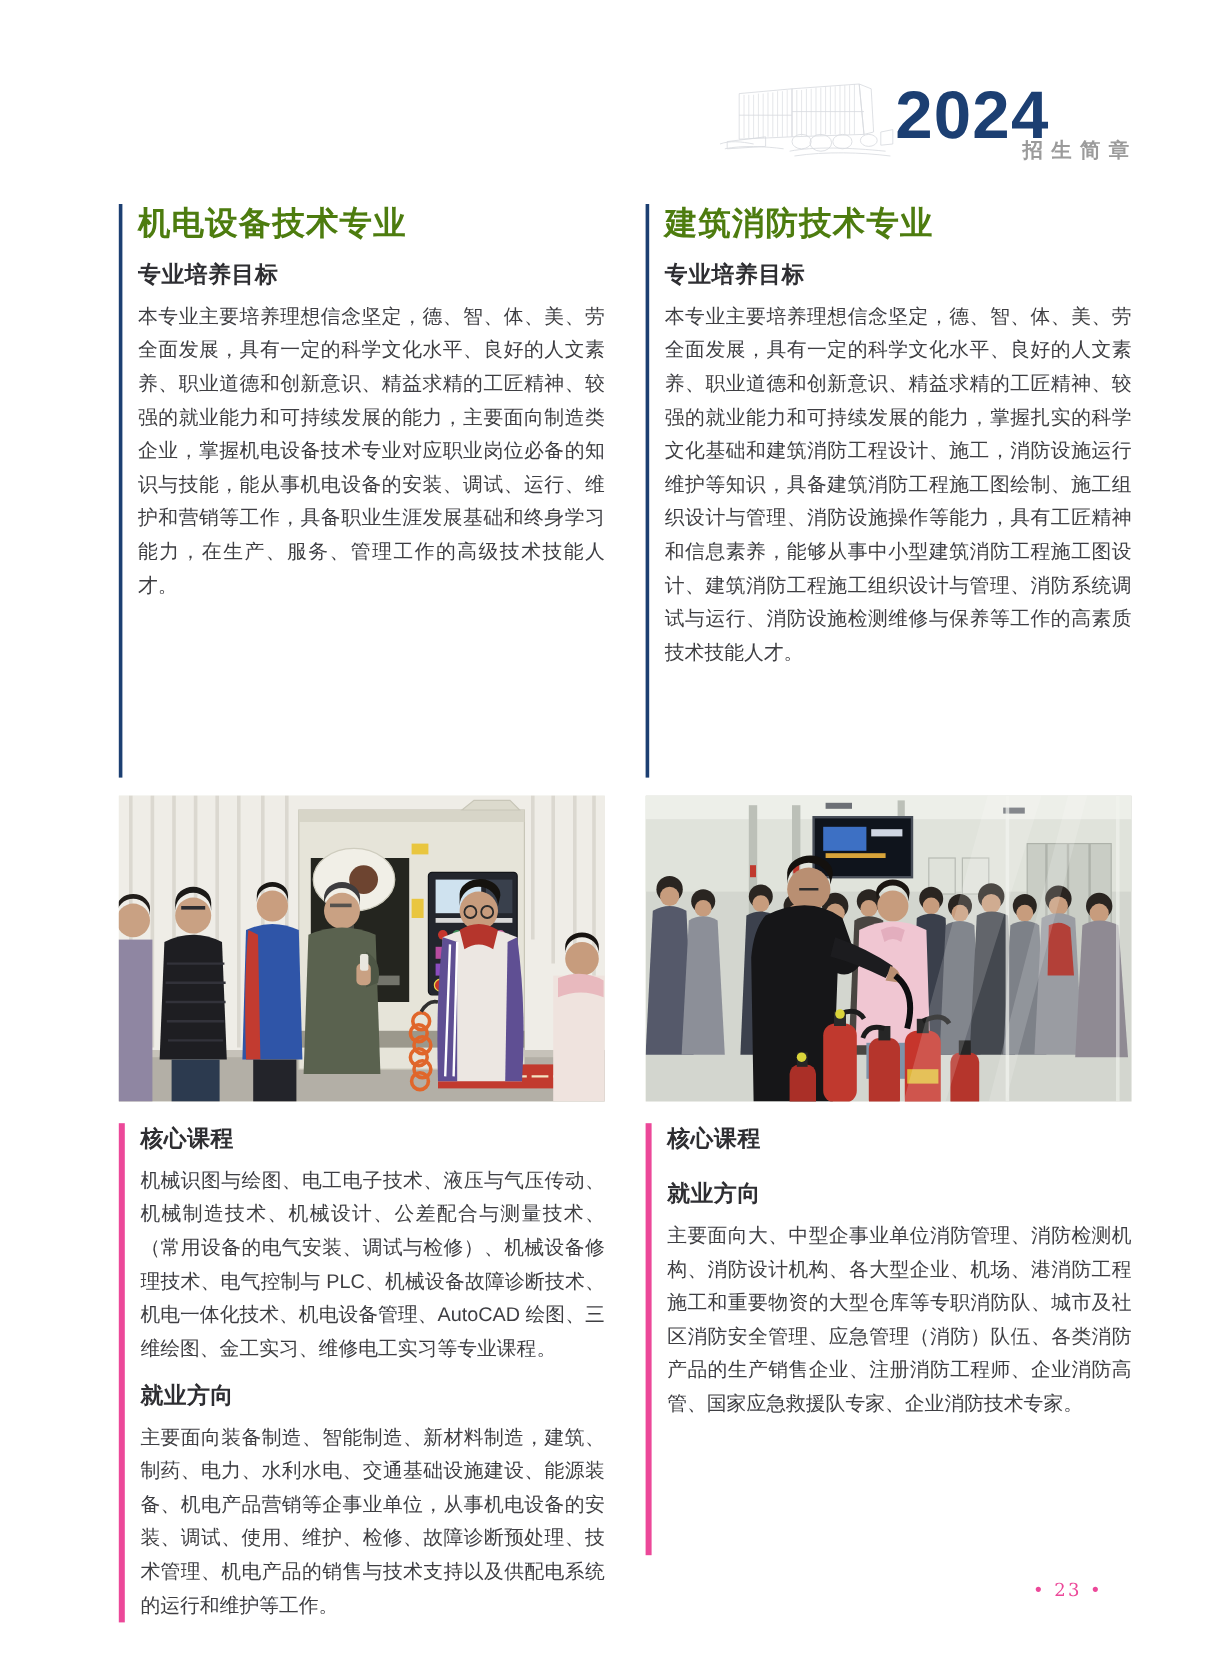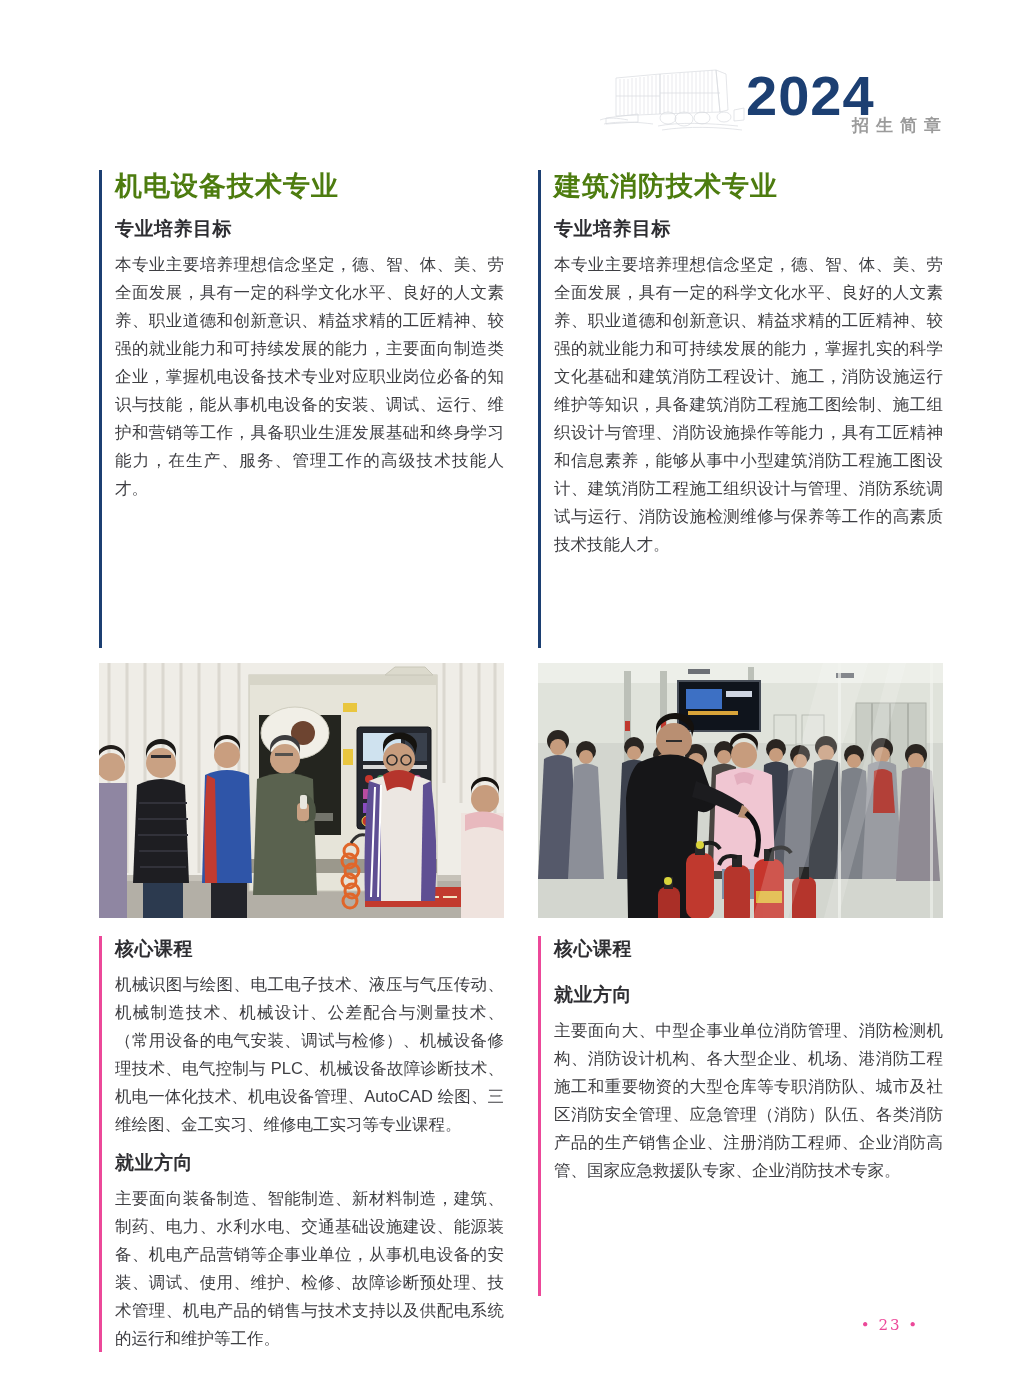--- a/index.html
+++ b/index.html
@@ -32,21 +32,21 @@
   .sub-head{
     font-size:19px;font-weight:700;color:#2e2e32;margin:0 0 8px 0;letter-spacing:.5px;
   }
   .body-text{
     font-size:16.5px;color:#3e3e42;line-height:28px;text-align:justify;margin:0;
   }
   .photo{
     display:block;width:405px;height:255px;margin-top:15px;background:#eceae4;
   }
   .col-bottom{
-    box-sizing:border-box;border-left:3px solid #ec4899;padding-left:13px;
+    box-sizing:border-box;border-left:5px solid #ec4899;padding-left:13px;
     margin-top:18px;min-height:360px;
   }
   .col-bottom .sub-head{margin-top:2px;}
   .gap{height:10px;}
   
   .page-number{
     position:absolute;left:845px;top:1316px;width:90px;text-align:center;
     font-family:"DejaVu Serif","Liberation Serif",serif;font-size:15px;color:#ec4899;
     letter-spacing:2px;
   }

